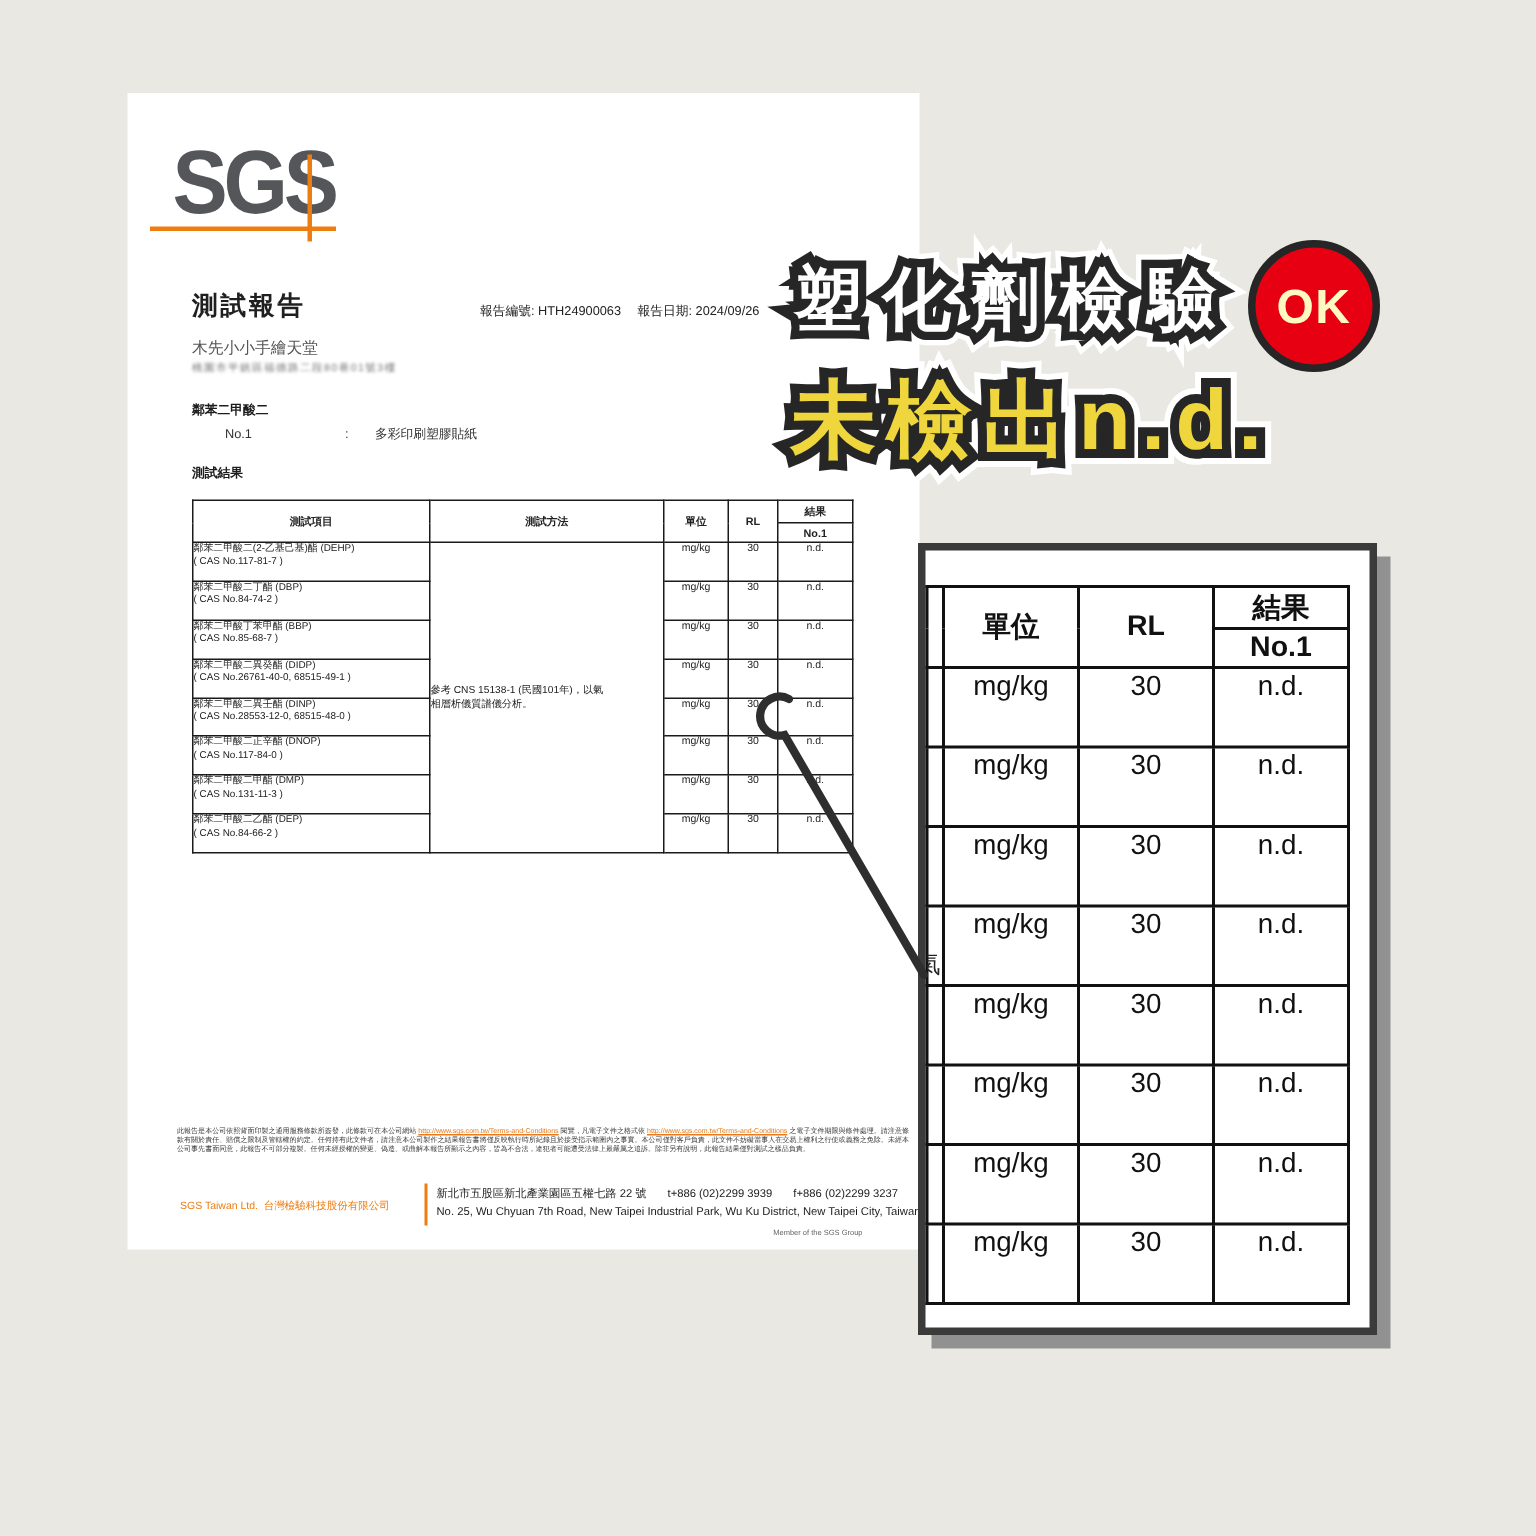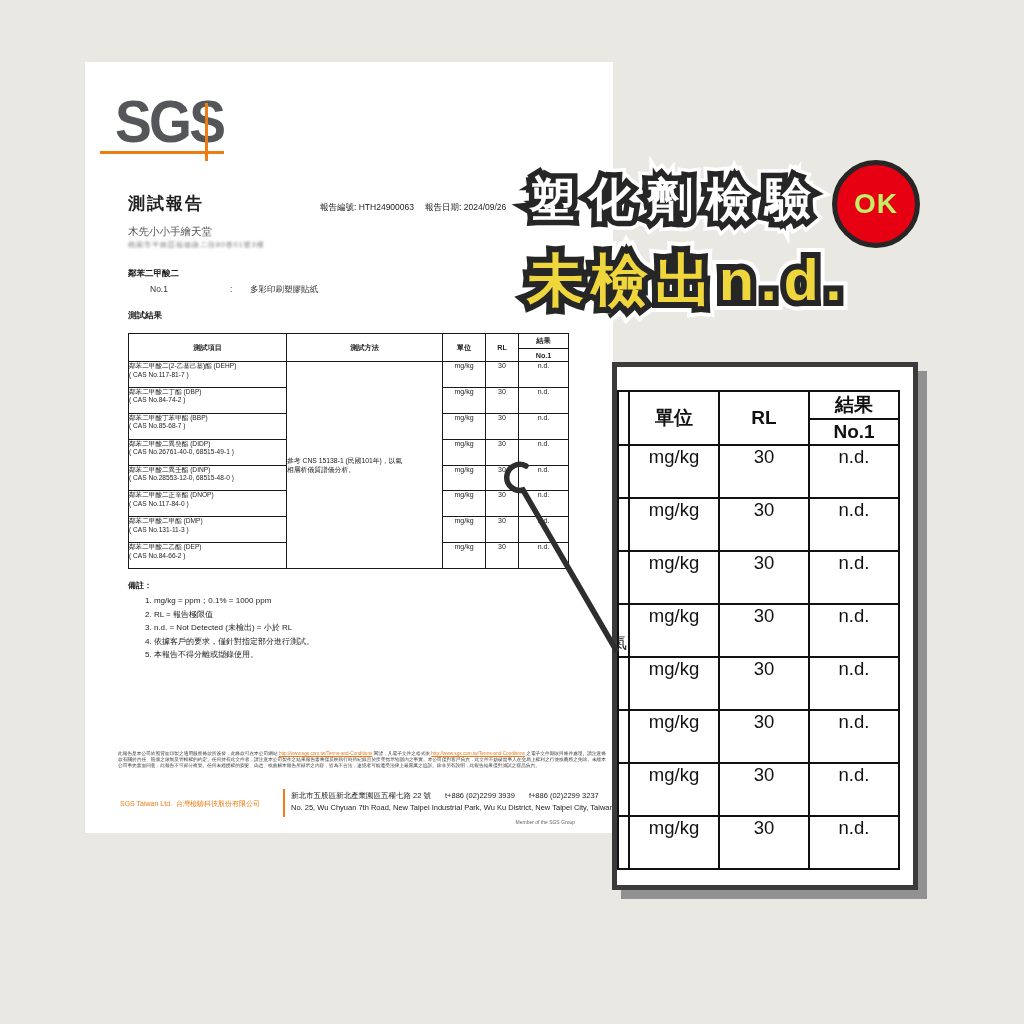--- a/index.html
+++ b/index.html
@@ -60,21 +60,21 @@
   .hl2{left:527px;top:252px;font-size:57px;letter-spacing:7px;line-height:1;}
   .stroke-w{-webkit-text-stroke:18px #ffffff;color:#fff;}
   .stroke-d{-webkit-text-stroke:11px #262626;color:#262626;}
   .hl2 .stroke-w{-webkit-text-stroke:20px #ffffff;}
   .hl2 .stroke-d{-webkit-text-stroke:12px #262626;}
   .fill-white{color:#ffffff;}
   .fill-yellow{color:#eed63c;}
 
   .ok-badge{position:absolute;left:832px;top:160px;width:78px;height:78px;border-radius:50%;
     background:#e60012;border:5px solid #262626;display:flex;align-items:center;justify-content:center;z-index:3;}
-  .ok-badge span{color:#bef264;font-size:28px;font-weight:800;letter-spacing:1px;}
+  .ok-badge span{color:#fef9c3;font-size:32px;font-weight:800;letter-spacing:1px;}
 
   
   .zoom-card{position:absolute;left:612px;top:362px;width:306px;height:528px;background:#fff;
     border:5px solid #3b3b3b;box-sizing:border-box;box-shadow:9px 9px 0 #919191;z-index:4;}
   .zoom-table{position:absolute;left:0;top:23px;width:281px;}
   .zoom-table th,.zoom-table td{border:2px solid #111;padding:0;color:#111;}
   .zoom-table thead th{font-weight:700;text-align:center;vertical-align:middle;font-size:19px;}
   .zoom-table .zr1{height:27px;} .zoom-table .zr2{height:26px;}
   .zoom-table tbody tr{height:53px;}
   .z-val{font-size:18.5px;text-align:center;vertical-align:top;padding-top:6px;font-weight:400;}
@@ -203,30 +203,20 @@
                 <div>( CAS No.84-66-2 )</div>
               </td>
               <td class="c-val">mg/kg</td>
               <td class="c-val">30</td>
               <td class="c-val">n.d.</td>
             </tr>
           </tbody>
       </table>
     </div>
 
-    <div class="abs notes">
-      <div class="n-label">備註：</div>
-      <ol>
-          <li>1. mg/kg = ppm；0.1% = 1000 ppm</li>
-          <li>2. RL = 報告極限值</li>
-          <li>3. n.d. = Not Detected (未檢出) = 小於 RL</li>
-          <li>4. 依據客戶的要求，僅針對指定部分進行測試。</li>
-          <li>5. 本報告不得分離或擷錄使用。</li>
-        </ol>
-    </div>
 
     <div class="abs legal"><span>此報告是本公司依照背面印製之通用服務條款所簽發，此條款可在本公司網站 </span><span class="link">http://www.sgs.com.tw/Terms-and-Conditions</span><span> 閱覽，凡電子文件之格式依 </span><span class="link">http://www.sgs.com.tw/Terms-and-Conditions</span><span> 之電子文件期限與條件處理。請注意條款有關於責任、賠償之限制及管轄權的約定。任何持有此文件者，請注意本公司製作之結果報告書將僅反映執行時所紀錄且於接受指示範圍內之事實。本公司僅對客戶負責，此文件不妨礙當事人在交易上權利之行使或義務之免除。未經本公司事先書面同意，此報告不可部分複製。任何未經授權的變更、偽造、或曲解本報告所顯示之內容，皆為不合法，違犯者可能遭受法律上最嚴厲之追訴。除非另有說明，此報告結果僅對測試之樣品負責。</span></div>
 
     <div class="abs f-company">
       <span>SGS Taiwan Ltd.</span>&nbsp;&nbsp;<span>台灣檢驗科技股份有限公司</span>
     </div>
     <div class="abs f-divider"></div>
     <div class="abs f-line1">
       <span>新北市五股區新北產業園區五權七路 22 號</span><span class="gap"></span><span>t+886 (02)2299 3939</span><span class="gap"></span><span>f+886 (02)2299 3237</span>
     </div>

